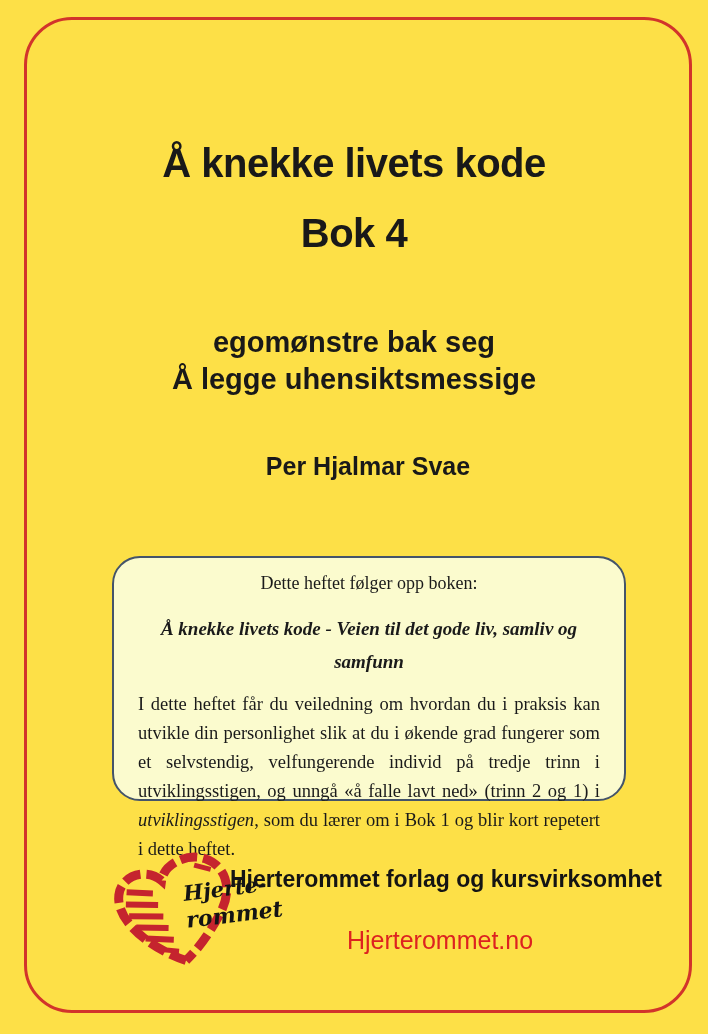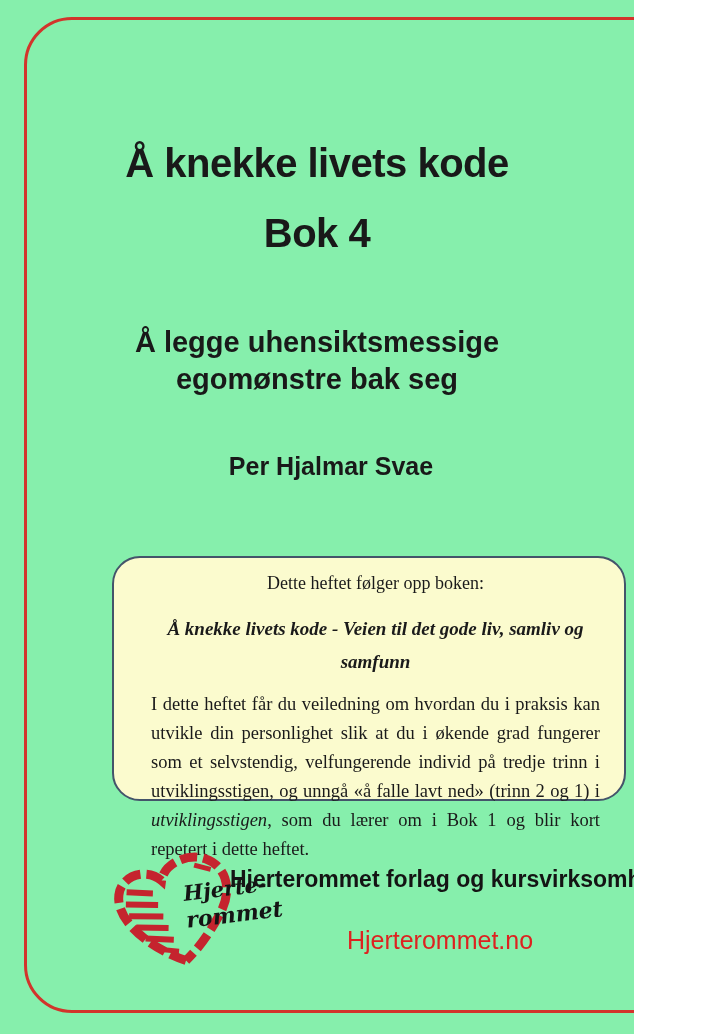--- a/index.html
+++ b/index.html
@@ -1,17 +1,17 @@
 <!DOCTYPE html>
 <html><head>
 <meta charset="utf-8">
 <style>
   html,body { margin:0; padding:0; background:#ffffff; }
   .page {
-    position:relative; width:634px; height:1034px; background:#86efac;
+    position:relative; width:708px; height:1034px; background:#fde047;
     overflow:hidden; font-family:"Liberation Sans", sans-serif;
   }
   .border-frame {
     position:absolute; left:24px; top:17px; width:668px; height:996px;
     border:3px solid #d2342b; border-radius:48px; box-sizing:border-box;
   }
   .title {
     position:absolute; left:0; right:0; top:128px; margin:0;
     text-align:center; font-size:40px; font-weight:bold; color:#191919;
     line-height:70px; letter-spacing:-0.5px;
@@ -23,21 +23,21 @@
     line-height:37px;
   }
   .subtitle span { display:block; }
   .author {
     position:absolute; left:0; right:0; top:452px;
     text-align:center; font-size:25px; font-weight:bold; color:#191919;margin-left:28px;
   }
   .info-box {
     position:absolute; left:112px; top:556px; width:514px; height:245px;
     box-sizing:border-box; background:#fbfbce; border:2px solid #44546a;
-    border-radius:28px; padding:9px 24px 0 37px;
+    border-radius:28px; padding:9px 24px 0 24px;
     font-family:"Liberation Serif", serif; color:#1a1a1a;
   }
   .box-intro {
     margin:0; text-align:center; font-size:18px; line-height:33px;
   }
   .box-booktitle {
     margin:12px; text-align:center; font-size:19px; line-height:33px;
     font-weight:bold; font-style:italic;
   }
   .box-body {
@@ -68,22 +68,22 @@
 <div class="page">
 
   <div class="border-frame"></div>
 
   <h1 class="title">
     <span>Å knekke livets kode</span>
     <span>Bok 4</span>
   </h1>
 
   <h2 class="subtitle">
+    <span>egomønstre bak seg</span>
     <span>Å legge uhensiktsmessige</span>
-    <span>egomønstre bak seg</span>
   </h2>
 
   <div class="author">Per Hjalmar Svae</div>
 
   <div class="info-box">
     <p class="box-intro">Dette heftet følger opp boken:</p>
     <p class="box-booktitle">Å knekke livets kode - Veien til det gode liv, samliv og samfunn</p>
     <p class="box-body"><span>I dette heftet får du veiledning om hvordan du i praksis kan utvikle din personlighet slik at du i økende grad fungerer som et selvstendig, velfungerende individ på tredje trinn i utviklingsstigen, og unngå «å falle lavt ned» (trinn 2 og 1) i </span><i>utviklingsstigen</i><span>, som du lærer om i Bok 1 og blir kort repetert i dette heftet.</span></p>
   </div>
 

